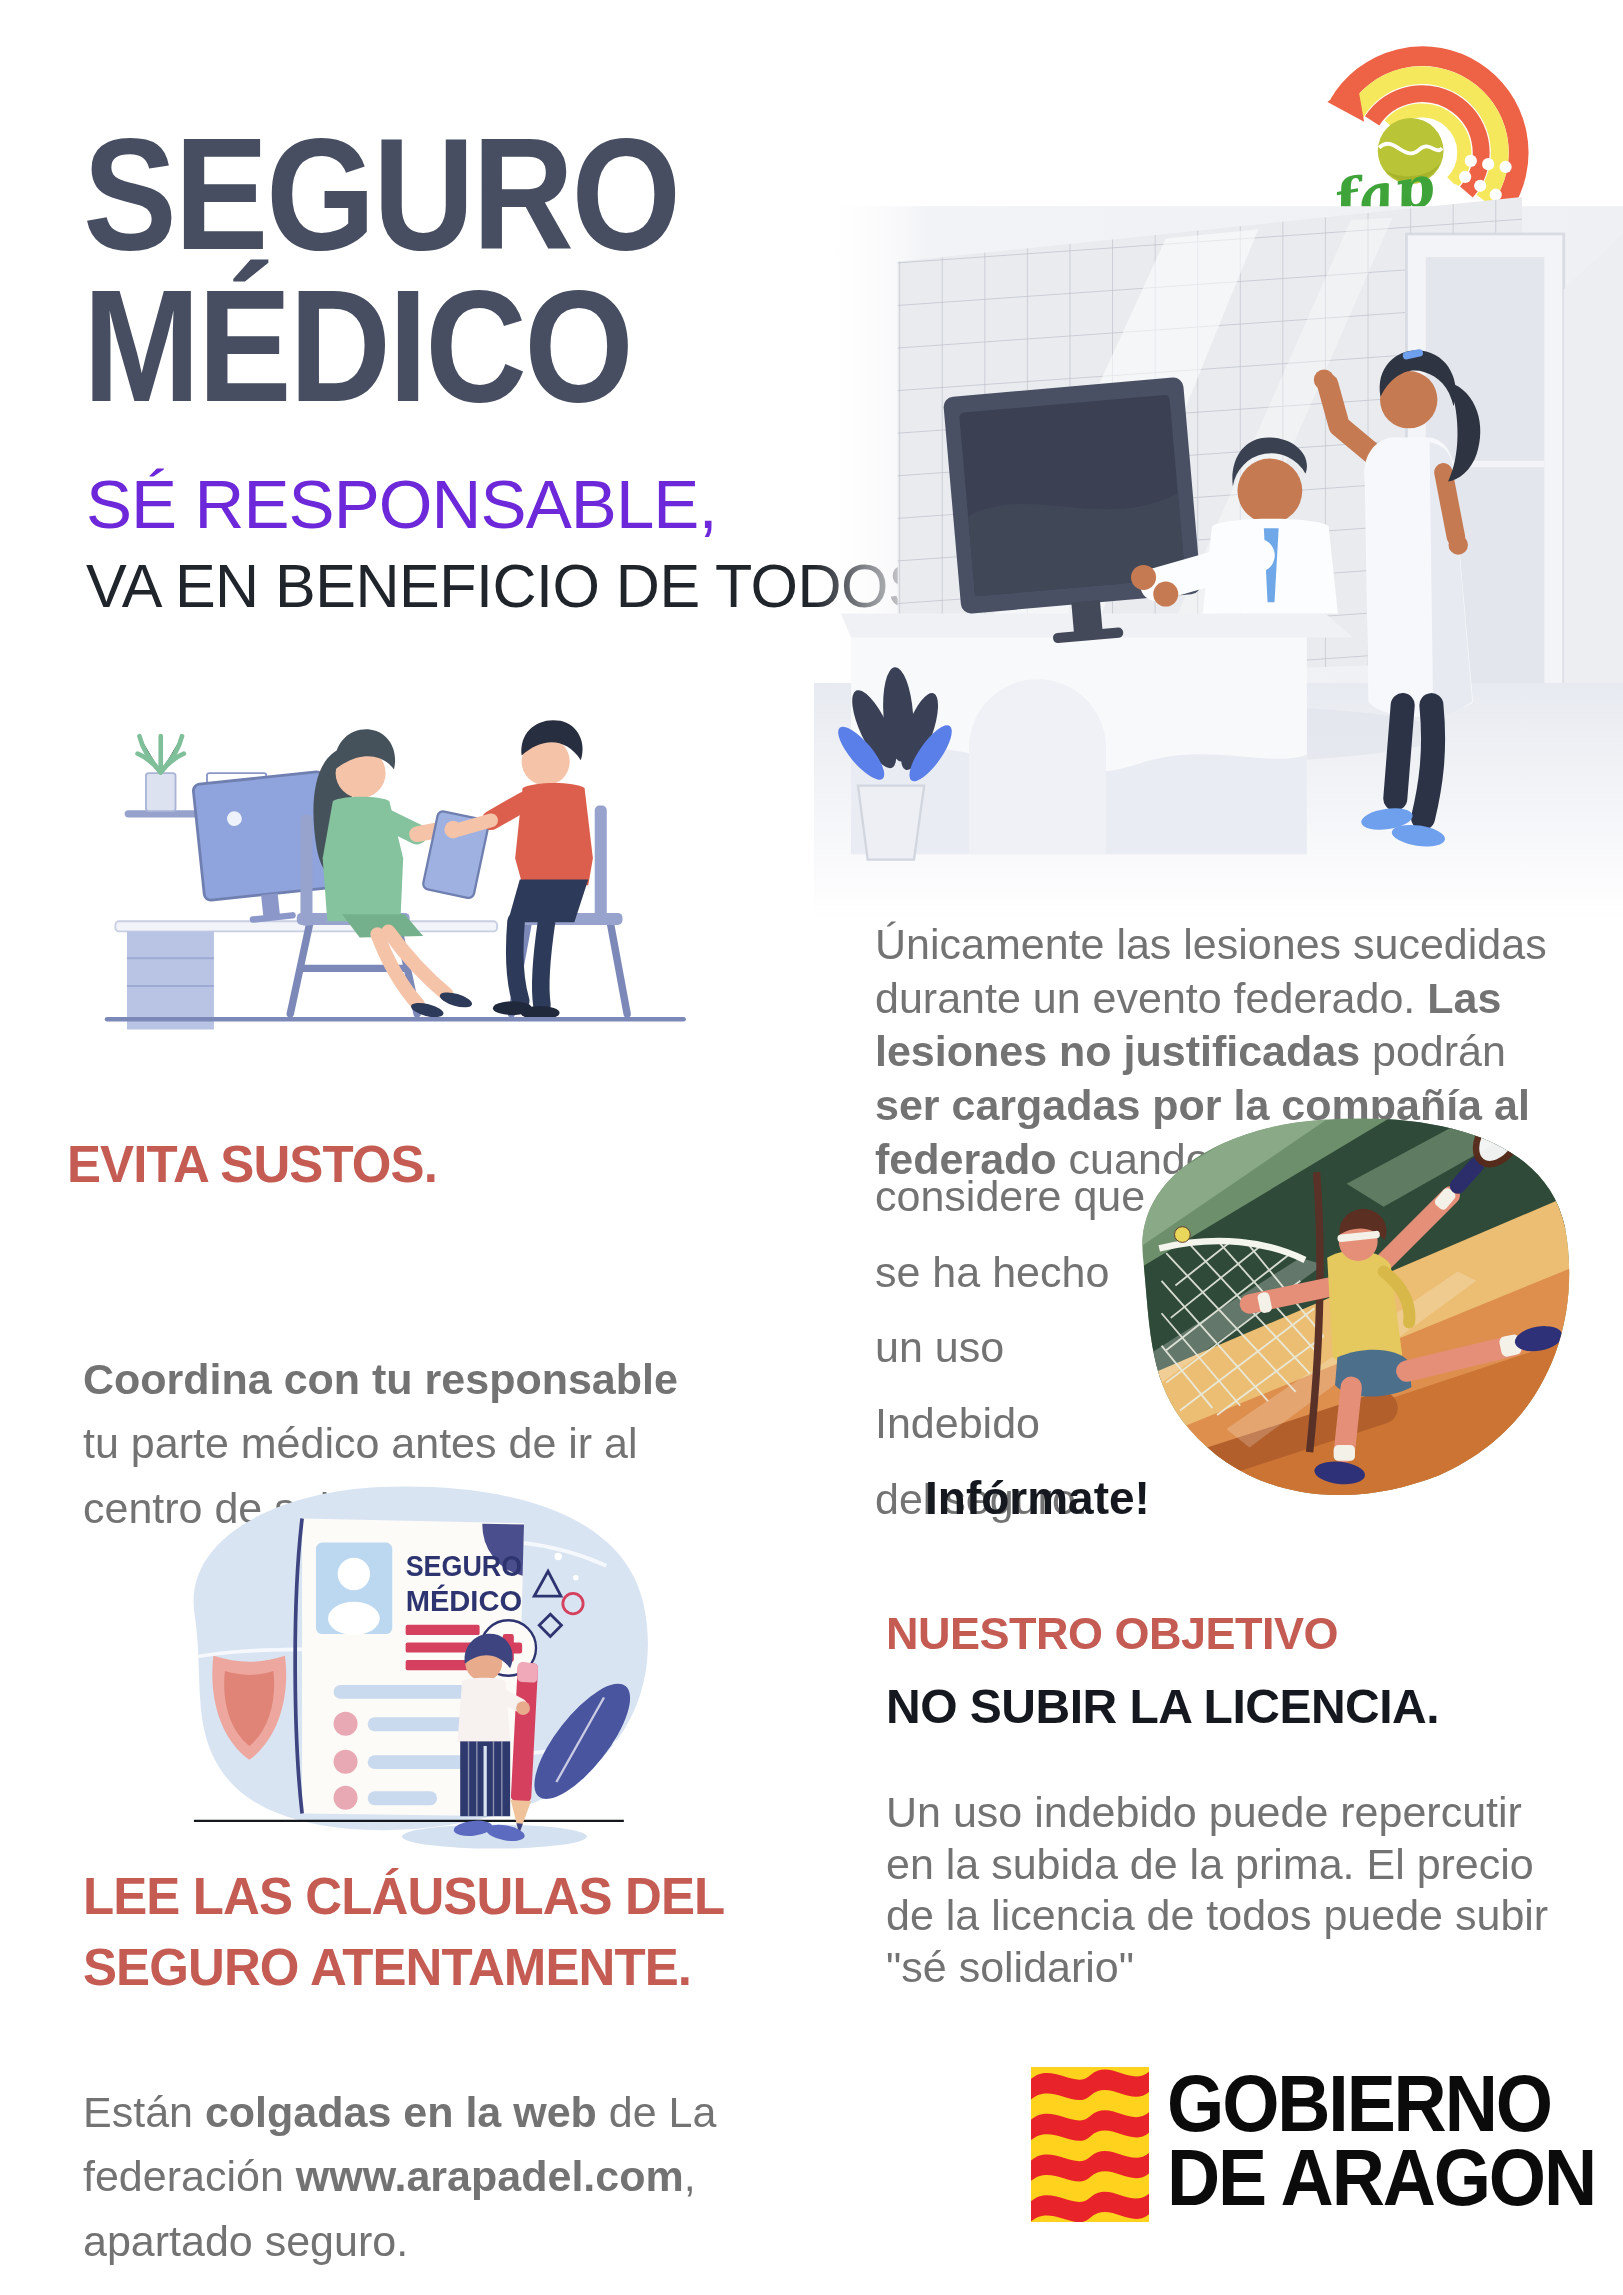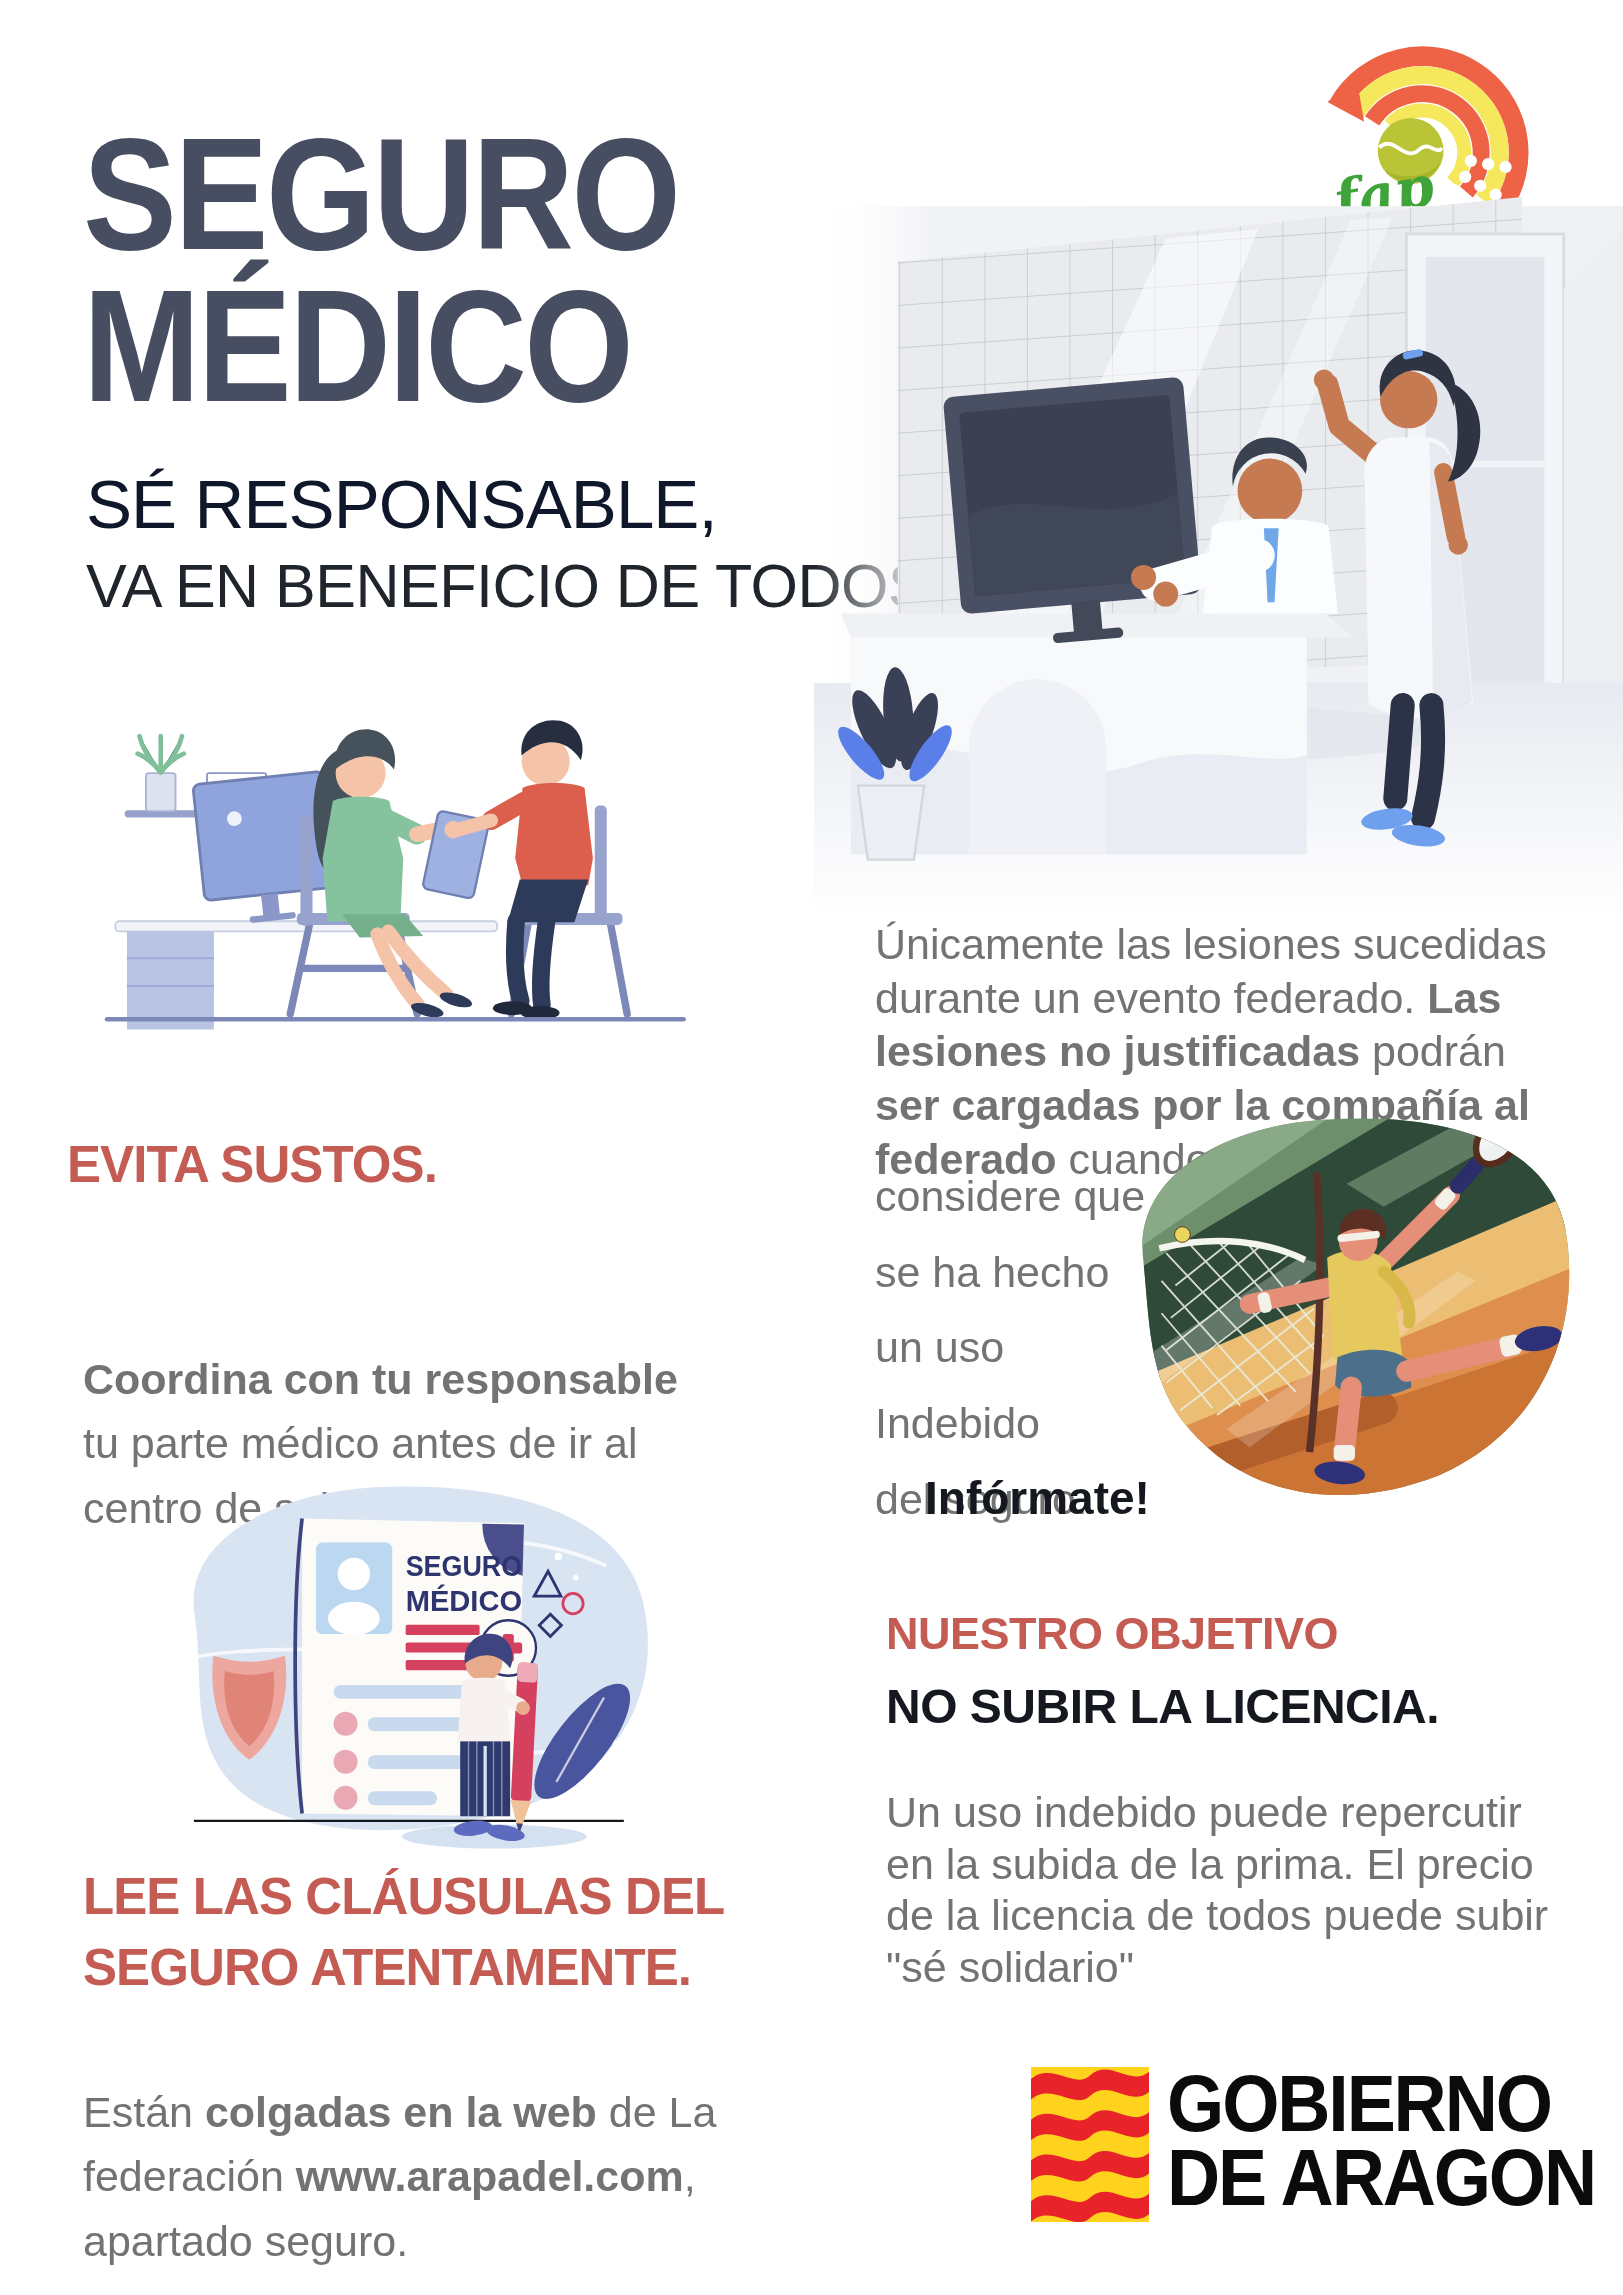--- a/index.html
+++ b/index.html
@@ -3,21 +3,21 @@
 <meta charset="utf-8">
 <style>
   html,body{margin:0;padding:0;background:#fff;}
   .page{position:relative;width:1623px;height:2295px;background:#ffffff;overflow:hidden;
         font-family:"Liberation Sans",sans-serif;color:#171B21;}
   .abs{position:absolute;}
   .pre{white-space:pre-line;}
   
   .big-title{left:83px;top:118px;font-size:160px;font-weight:700;color:#474E62;
              line-height:.95;letter-spacing:-2.8px;transform:scaleX(.88);transform-origin:top left;}
-  .sub1{left:86px;top:465px;font-size:69px;font-weight:400;color:#0f172a;letter-spacing:-0.9px;}
+  .sub1{left:86px;top:465px;font-size:69px;font-weight:400;color:#6d28d9;letter-spacing:-0.9px;}
   .sub2{left:86px;top:551px;font-size:61px;font-weight:400;color:#20252C;letter-spacing:-0.5px;}
   
   .accent{color:#C45C54;font-weight:700;}
   .h-no-todas{left:875px;top:633px;font-size:51px;line-height:1.28;letter-spacing:-0.9px;z-index:5;}
   .h-evita{left:67px;top:1135px;font-size:51px;letter-spacing:-0.9px;}
   .h-lee{left:83px;top:1861px;font-size:51px;line-height:1.4;letter-spacing:-0.9px;}
   .h-objetivo{left:886px;top:1608px;font-size:45px;letter-spacing:-0.5px;}
   .h-objetivo-sub{left:886px;top:1679px;font-size:48px;font-weight:700;color:#15191F;letter-spacing:-0.5px;}
   
   .body-txt{font-size:43px;color:#737373;}

